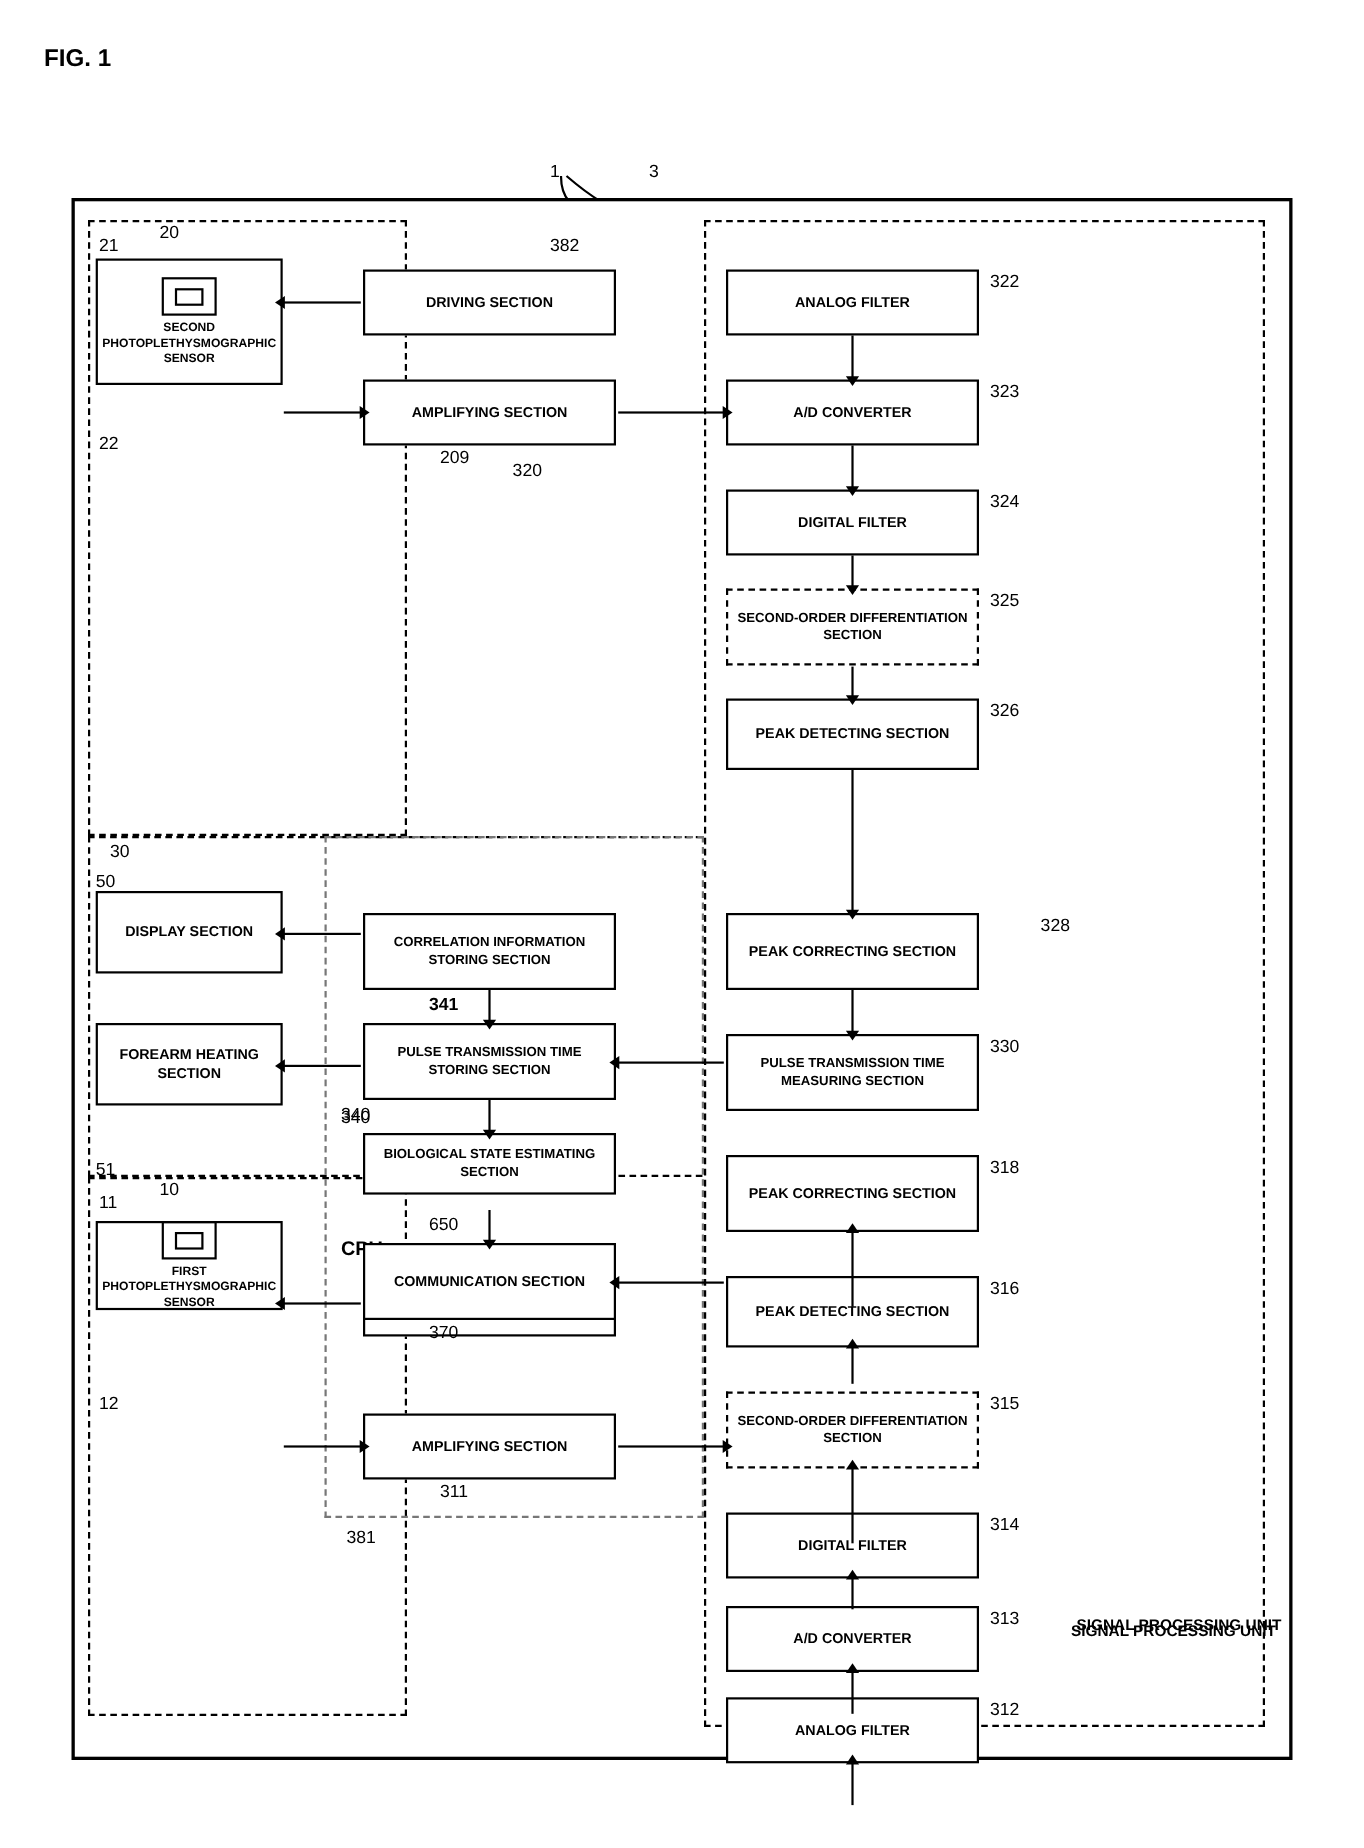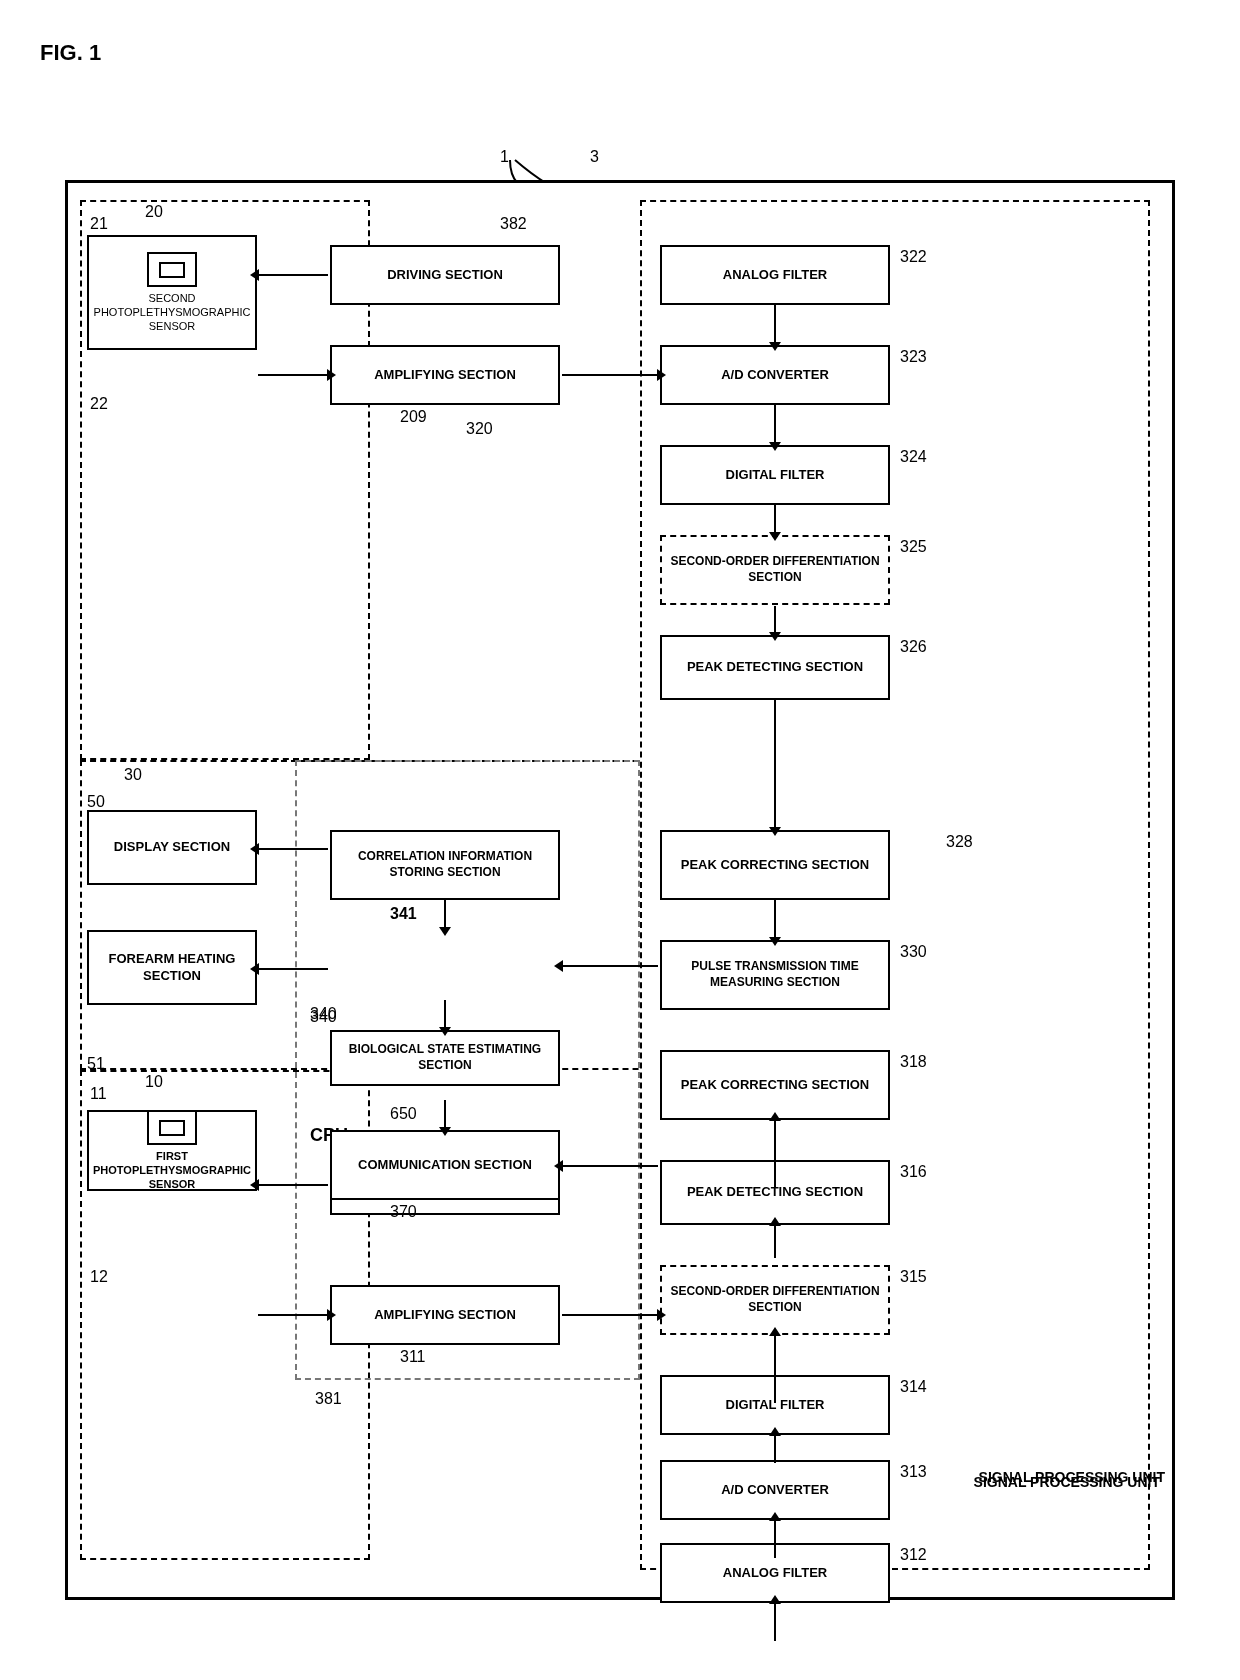--- a/index.html
+++ b/index.html
@@ -154,21 +154,21 @@
 
   <div class="ref-num" style="top:203px; left:145px;">20</div>
 
   <div class="ref-num" style="top:215px; left:90px;">21</div>
 
   <div class="block-box" style="top:235px; left:87px; width:170px; height:115px;">
     <div>
       <div style="width:50px; height:35px; border:2px solid #000; margin:0 auto 4px; position:relative;">
         <div style="width:26px; height:16px; border:2px solid #000; position:absolute; top:8px; left:10px;"></div>
       </div>
-      <div style="font-size:11px; font-weight:normal; line-height:1.3;">SECOND PHOTOPLETHYSMOGRAPHIC SENSOR</div>
+      <div style="font-size:11px; font-weight:bold; line-height:1.3;">SECOND PHOTOPLETHYSMOGRAPHIC SENSOR</div>
     </div>
   </div>
 
   <div class="ref-num" style="top:395px; left:90px;">22</div>
 
   <div class="dashed-border" style="top:1070px; left:80px; width:290px; height:490px;"></div>
 
   <div class="ref-num" style="top:1073px; left:145px;">10</div>
 
   <div class="ref-num" style="top:1085px; left:90px;">11</div>
@@ -179,21 +179,21 @@
         <div style="width:26px; height:16px; border:2px solid #000; position:absolute; top:8px; left:10px;"></div>
       </div>
       <div style="font-size:11px; font-weight:bold; line-height:1.3;">FIRST PHOTOPLETHYSMOGRAPHIC SENSOR</div>
     </div>
   </div>
 
   <div class="ref-num" style="top:1268px; left:90px;">12</div>
 
   <div class="dashed-border" style="top:760px; left:80px; width:870px; height:310px;"></div>
 
-  <div class="ref-num" style="top:766px; left:100px;margin-left:24px;">30</div>
+  <div class="ref-num" style="top:766px; left:100px;">30</div>
 
   <div class="block-box" style="top:810px; left:87px; width:170px; height:75px;">
     <span>DISPLAY SECTION</span>
   </div>
 
   <div class="ref-num" style="top:793px; left:87px;">50</div>
 
   <div class="block-box" style="top:930px; left:87px; width:170px; height:75px;">
     <span>FOREARM HEATING SECTION</span>
   </div>
@@ -313,20 +313,23 @@
   </div>
 
   <div class="ref-num" style="top:1348px; left:400px;">311</div>
 
   <div class="block-box" style="top:830px; left:330px; width:230px; height:70px;justify-content:flex-end;">
     <span style="font-size:12px;">CORRELATION INFORMATION STORING SECTION</span>
   </div>
 
   <div class="ref-num" style="top:905px; left:390px;font-weight:bold;">341</div>
 
+  <div class="block-box" style="top:930px; left:330px; width:230px; height:70px;">
+    <span style="font-size:12px;">PULSE TRANSMISSION TIME STORING SECTION</span>
+  </div>
 
   <div class="block-box" style="top:1030px; left:330px; width:230px; height:56px;">
     <span style="font-size:12px;">BIOLOGICAL STATE ESTIMATING SECTION</span>
   </div>
 
   <div class="ref-num" style="top:1105px; left:390px;">650</div>
 
   <div class="block-box" style="top:1130px; left:330px; width:230px; height:70px;">
     <span>COMMUNICATION SECTION</span>
   </div>

